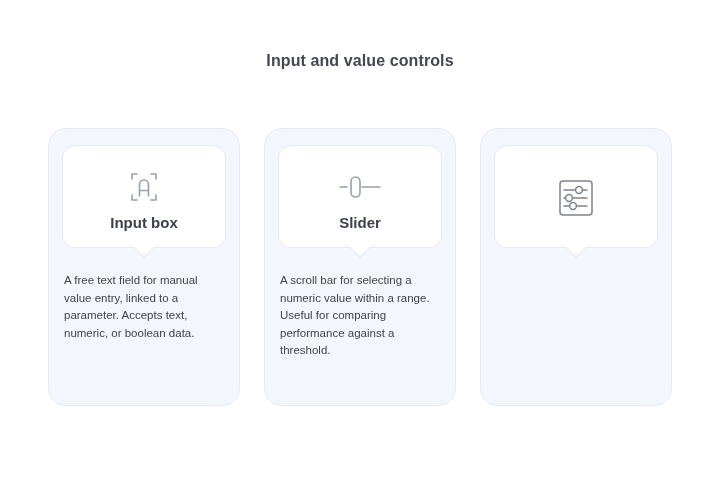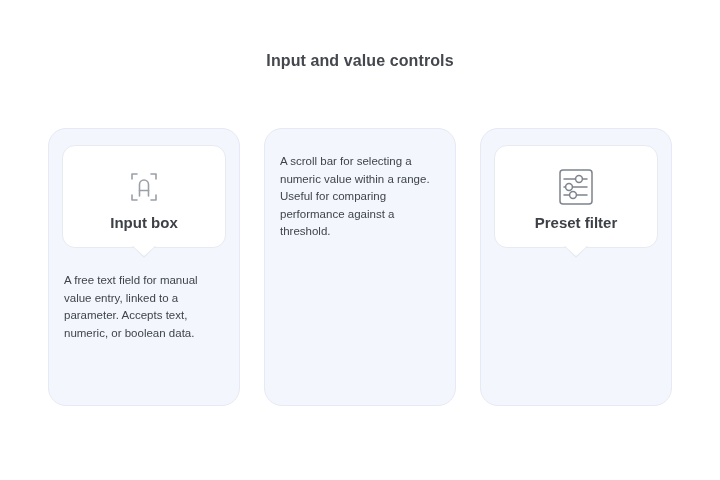--- a/index.html
+++ b/index.html
@@ -134,33 +134,42 @@
           <path d="M18.5 29 L18.5 17.5 a4.5 4.5 0 0 1 9 0 L27.5 29"></path>
           <path d="M18.5 23.5 L27.5 23.5"></path>
         </svg>
       </div>
       <div class="card-heading">Input box</div>
     </div>
     <div class="card-body">A free text field for manual value entry, linked to a parameter. Accepts text, numeric, or boolean data.</div>
   </div>
 
   <div class="card">
+    <div class="bubble">
+      <div class="icon-slot">
+        <svg width="56" height="40" viewBox="0 0 56 40" fill="none" stroke="#9aa0a8" stroke-width="1.6" stroke-linecap="round" stroke-linejoin="round">
+          <path d="M8 20 L15 20"></path>
+          <path d="M30 20 L48 20"></path>
+          <rect x="19" y="10" width="9" height="20" rx="4.5"></rect>
+        </svg>
+      </div>
+      <div class="card-heading">Slider</div>
+    </div>
     <div class="card-body">A scroll bar for selecting a numeric value within a range. Useful for comparing performance against a threshold.</div>
   </div>
 
   <div class="card">
     <div class="bubble">
       <div class="icon-slot">
         <svg width="44" height="42" viewBox="0 0 44 42" fill="none" stroke="#7e848d" stroke-width="1.5" stroke-linecap="round" stroke-linejoin="round">
           <rect x="6" y="4" width="32" height="34" rx="3"></rect>
           <path d="M10 13 L33 13"></path>
           <path d="M10 21 L33 21"></path>
           <path d="M10 29 L33 29"></path>
           <circle cx="25" cy="13" r="3.4" fill="#ffffff"></circle>
           <circle cx="15" cy="21" r="3.4" fill="#ffffff"></circle>
           <circle cx="19" cy="29" r="3.4" fill="#ffffff"></circle>
         </svg>
       </div>
-      <div class="card-heading">Preset filter</div>
     </div>
   </div>
 
 </div>
 
 </body></html>

